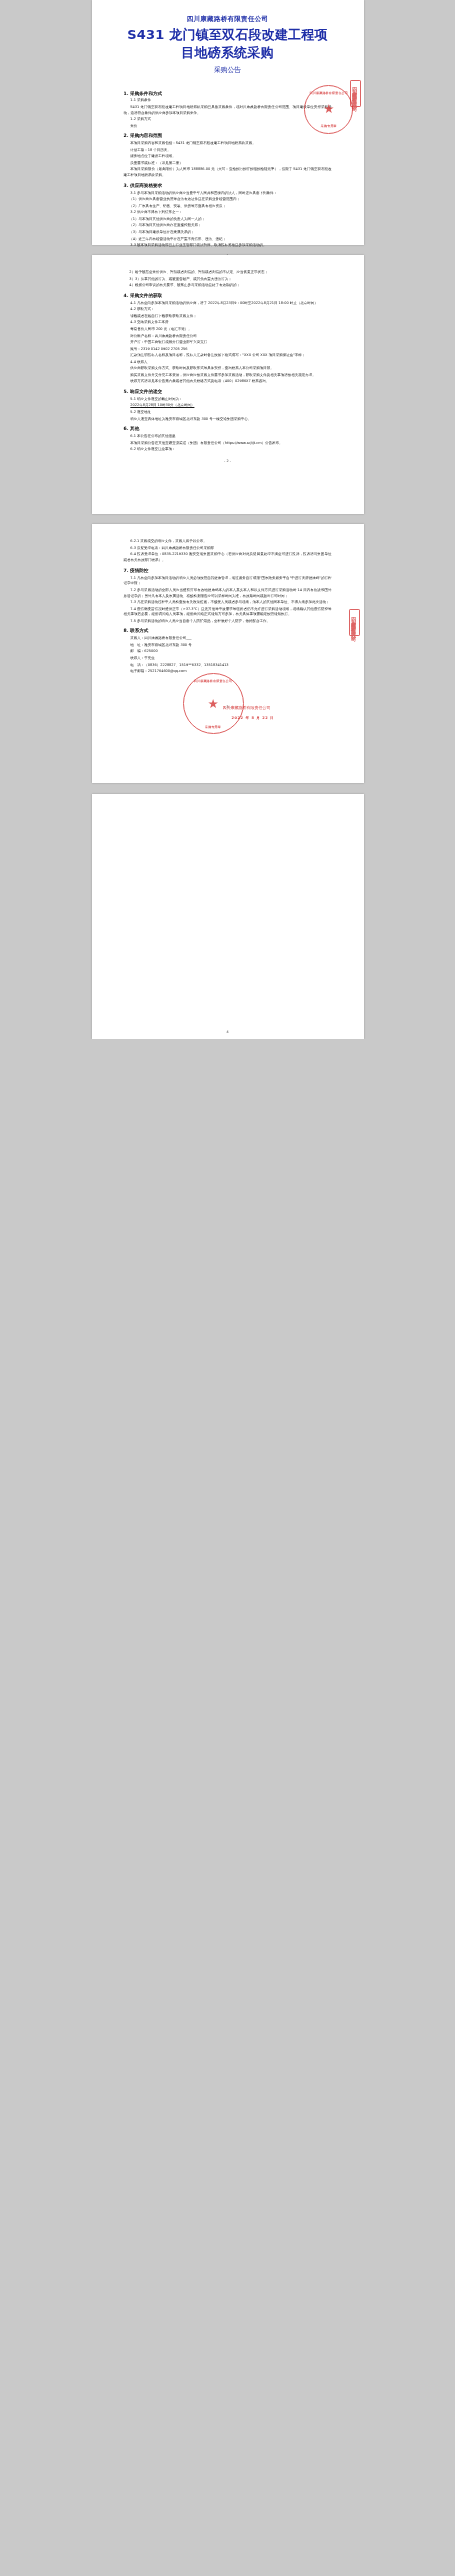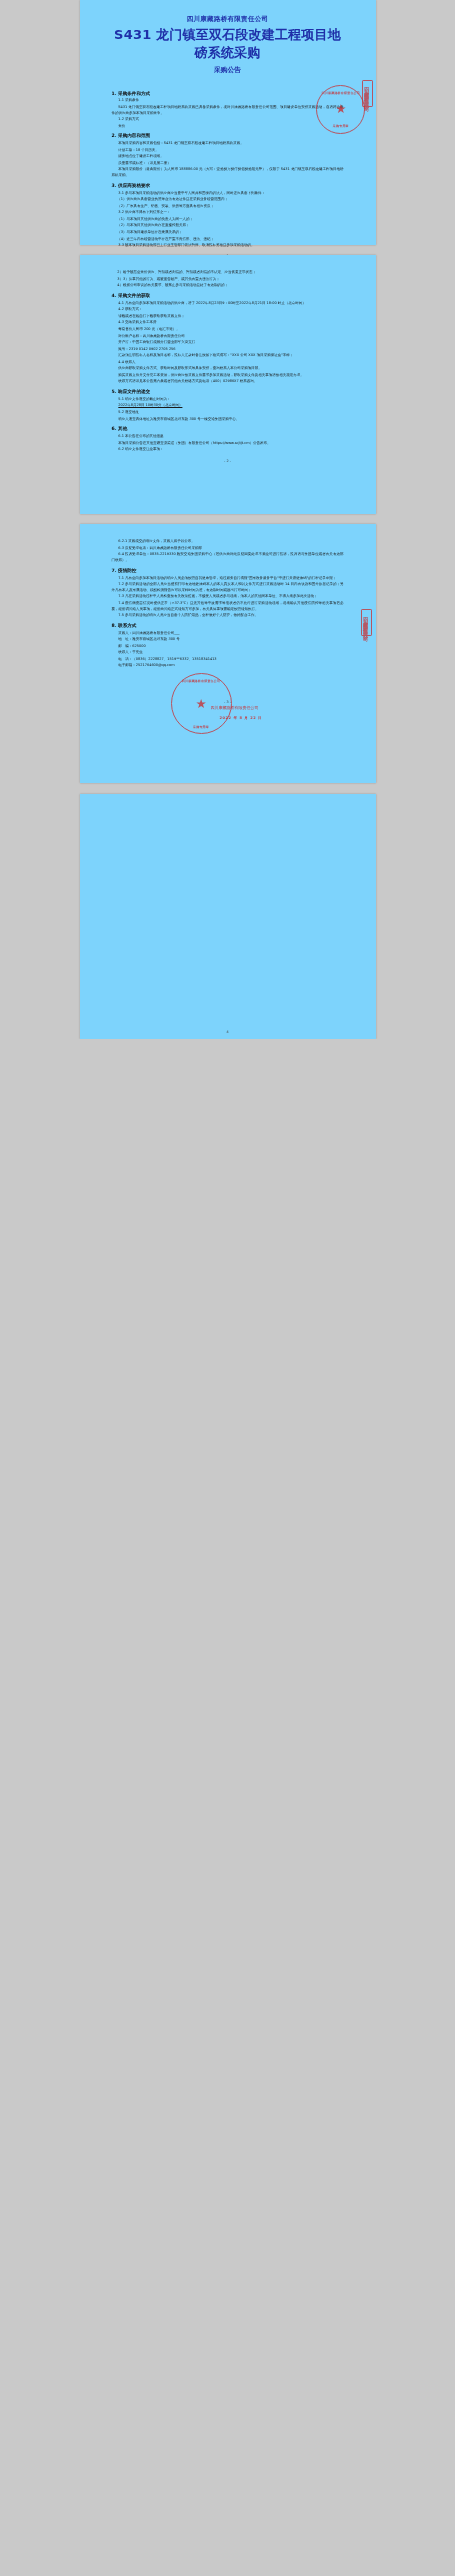--- a/index.html
+++ b/index.html
@@ -10,22 +10,22 @@
     font-family: "DejaVu Sans", sans-serif;
   }
   .doc {
     width: 455px;
     display: flex;
     flex-direction: column;
     align-items: center;
     gap: 0;
   }
   .page {
-    width: 296px;
-    background: #7dd3fc;
+    width: 272px;
+    background: #ffffff;
     position: relative;
     padding: 15px 32px 11.4px 32px;
     box-shadow: 0 0 1.7px rgba(0,0,0,0.25);
     margin: 0 auto;
   }
   .page-spacer { height: 10.2px; width: 100%; }
   .p1 { height: 245px; }
   .p2 { height: 259px; }
   .p3 { height: 259px; }
   .p4 { height: 245px; }
@@ -40,21 +40,21 @@
   }
   .t-line2 {
     color: #1f2fa8;
     font-weight: bold;
     font-size: 13px;
     letter-spacing: 0.2px;
     margin-bottom: 2.3px;
   }
   .t-line3 {
     color: #1f2fa8;
-    font-weight: bold;
+    font-weight: normal;
     font-size: 6.8px;
     margin-bottom: 16px;
   }
   h2.sec {
     font-size: 4.6px;
     font-weight: bold;
     margin: 4px 0 1.7px 0;
     color: #111;
     line-height: 1.35;
   }

